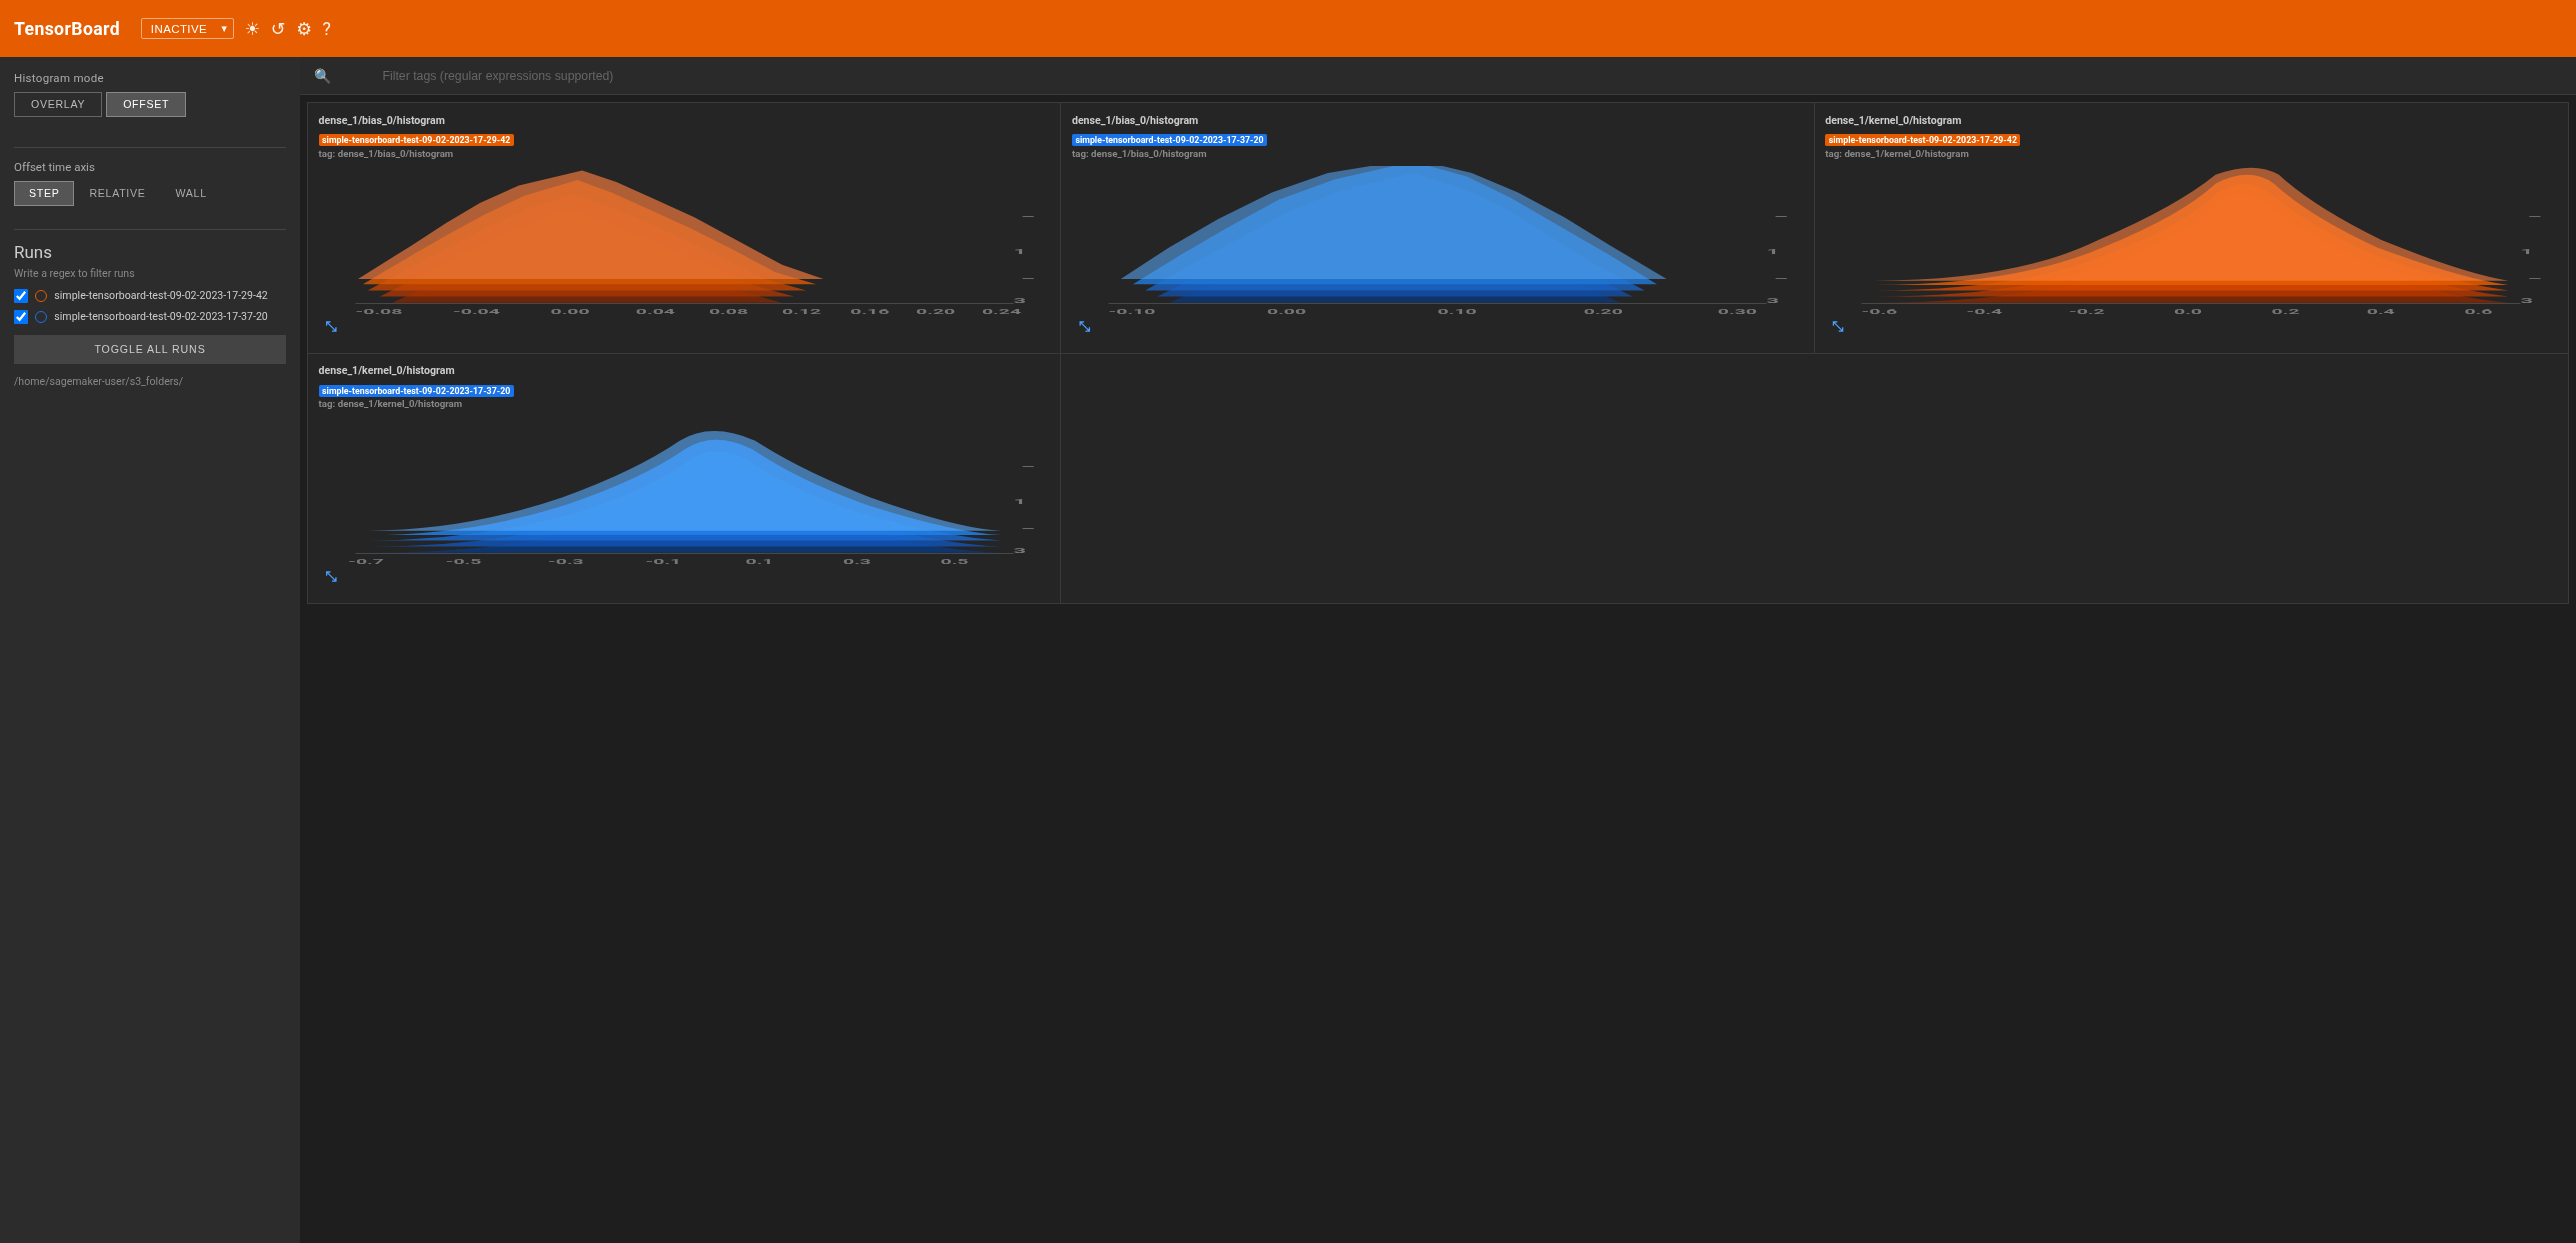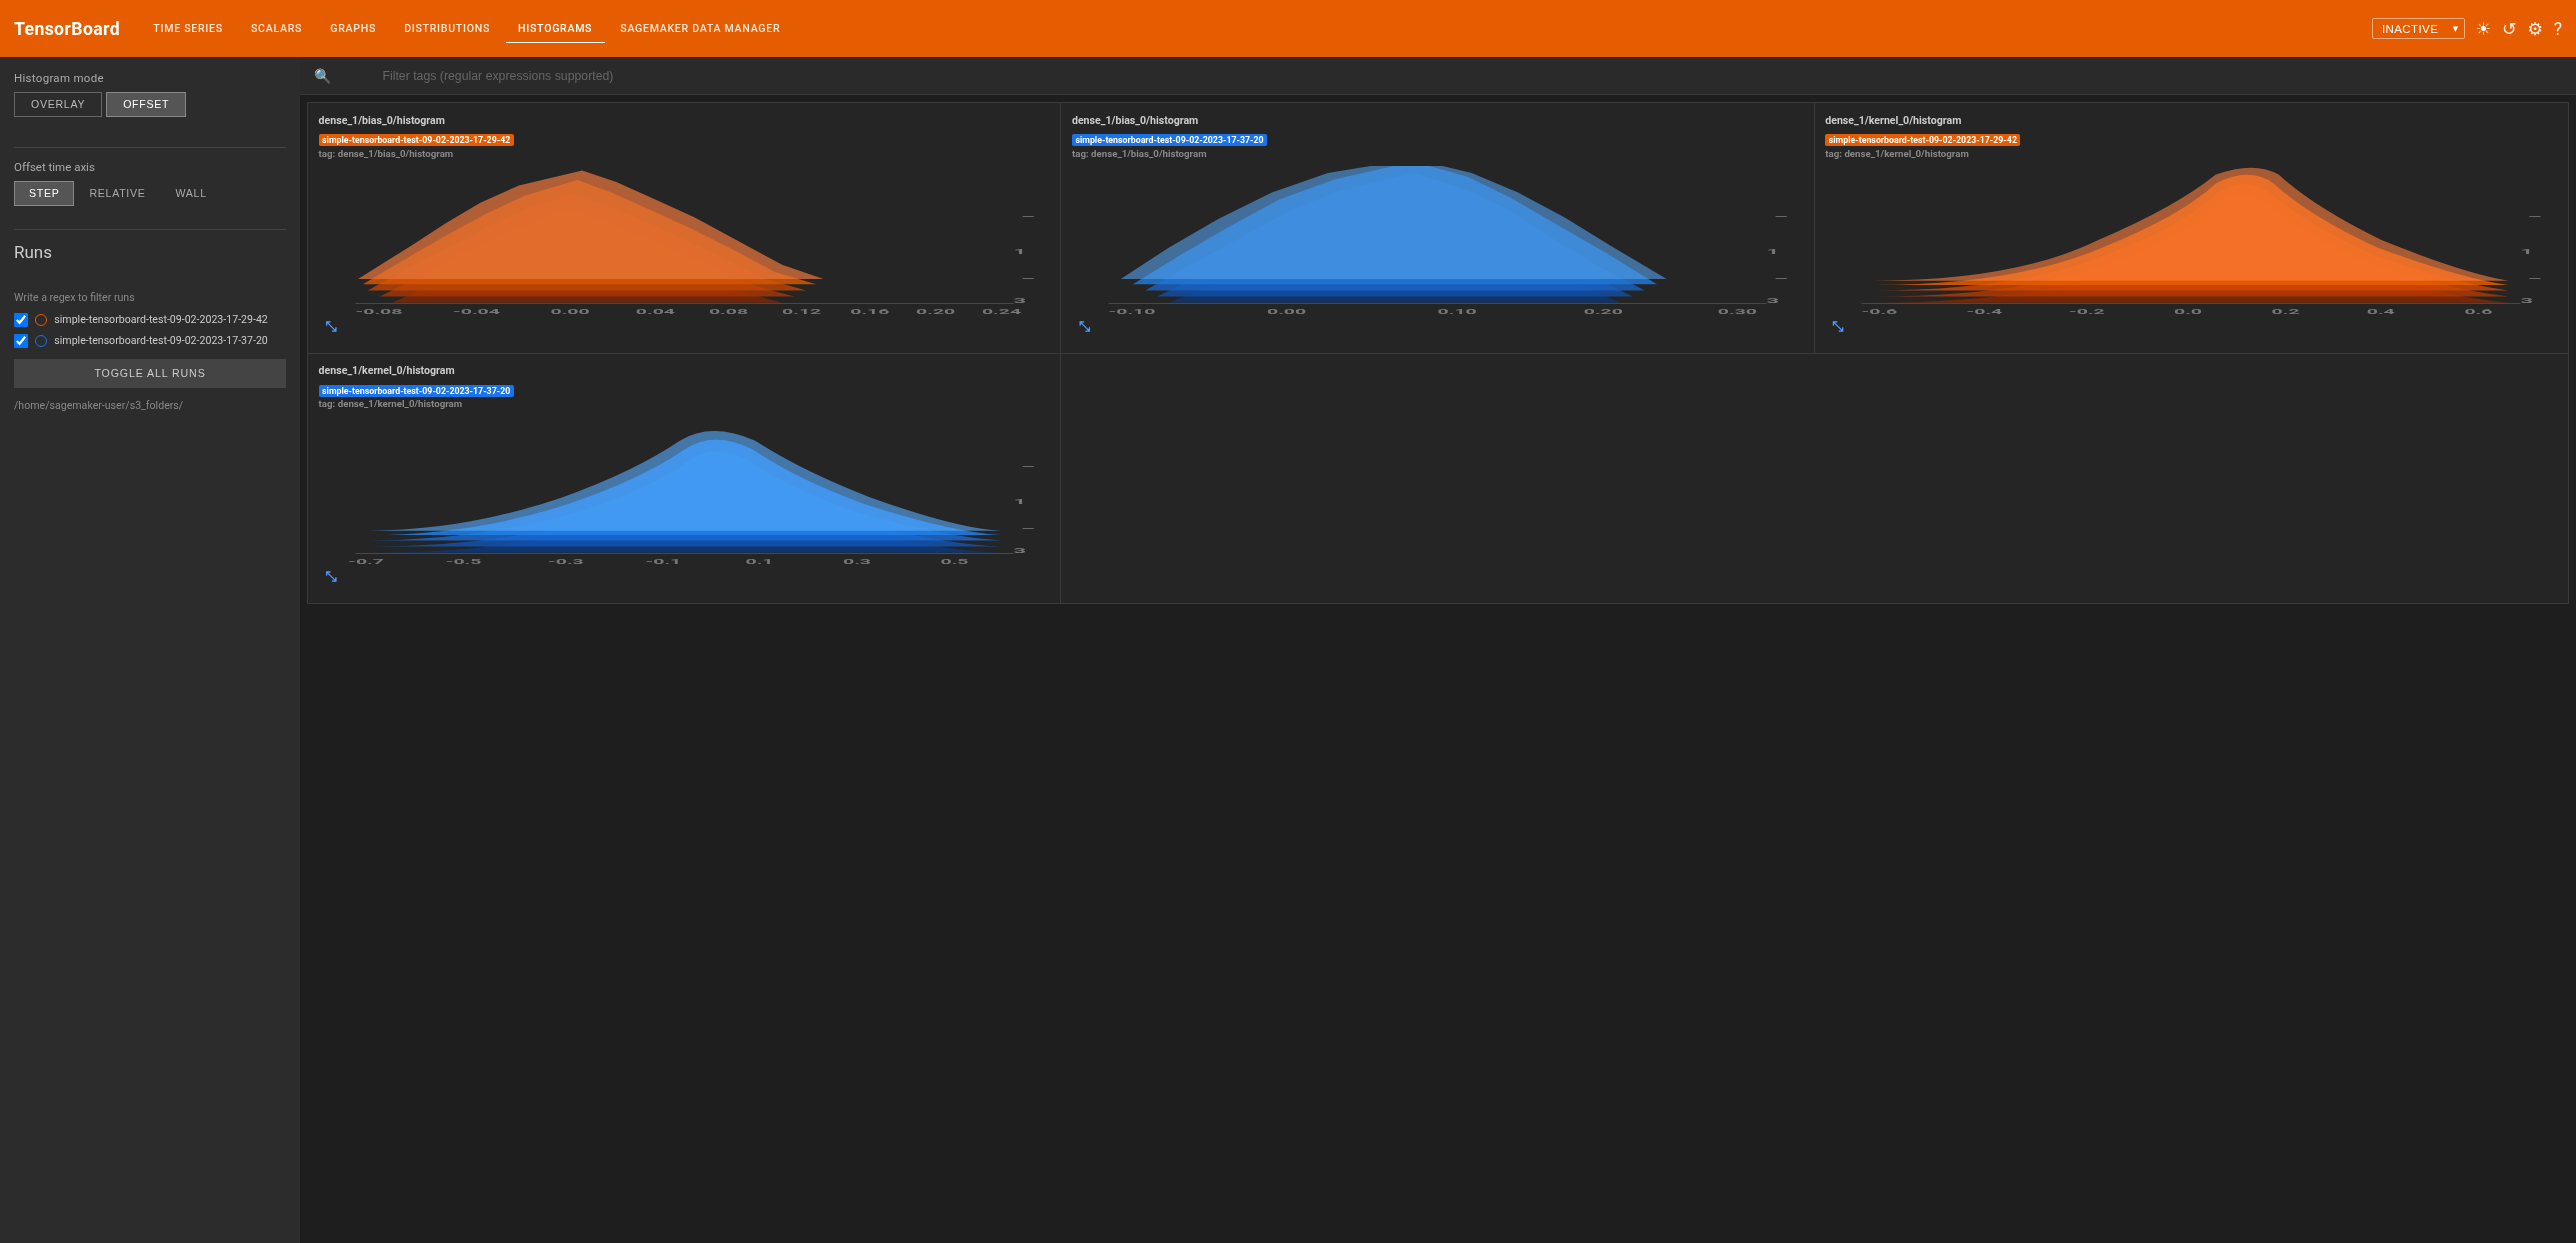--- a/index.html
+++ b/index.html
@@ -155,21 +155,20 @@
     }
     .runs-title {
       font-size: 17px;
       color: #ccc;
       margin-bottom: 5.3px;
     }
     .runs-filter-label {
       font-size: 10.6px;
       color: #888;
       margin-bottom: 8.8px;
-      margin-top: 24px;
     }
     .run-item {
       display: flex;
       align-items: center;
       gap: 7px;
       margin-bottom: 7px;
     }
     .run-checkbox {
       width: 14px;
       height: 14px;
@@ -313,28 +312,20 @@
     svg.histogram-chart {
       width: 100%;
       height: 150px;
     }
   </style>
 </head>
 <body>
 
 <div id="header">
   <div id="logo">TensorBoard</div>
-  <nav id="nav">
-      <div class="nav-item">TIME SERIES</div>
-      <div class="nav-item">SCALARS</div>
-      <div class="nav-item">GRAPHS</div>
-      <div class="nav-item">DISTRIBUTIONS</div>
-      <div class="nav-item active">HISTOGRAMS</div>
-      <div class="nav-item">SAGEMAKER DATA MANAGER</div>
-    </nav>
   <div id="header-right">
     <div class="status-wrap">
       <select id="status-dropdown">
         <option>INACTIVE</option>
         <option>ACTIVE</option>
       </select>
       <span class="status-arrow">▾</span>
     </div>
     <span class="header-icon">☀</span>
     <span class="header-icon">↺</span>

